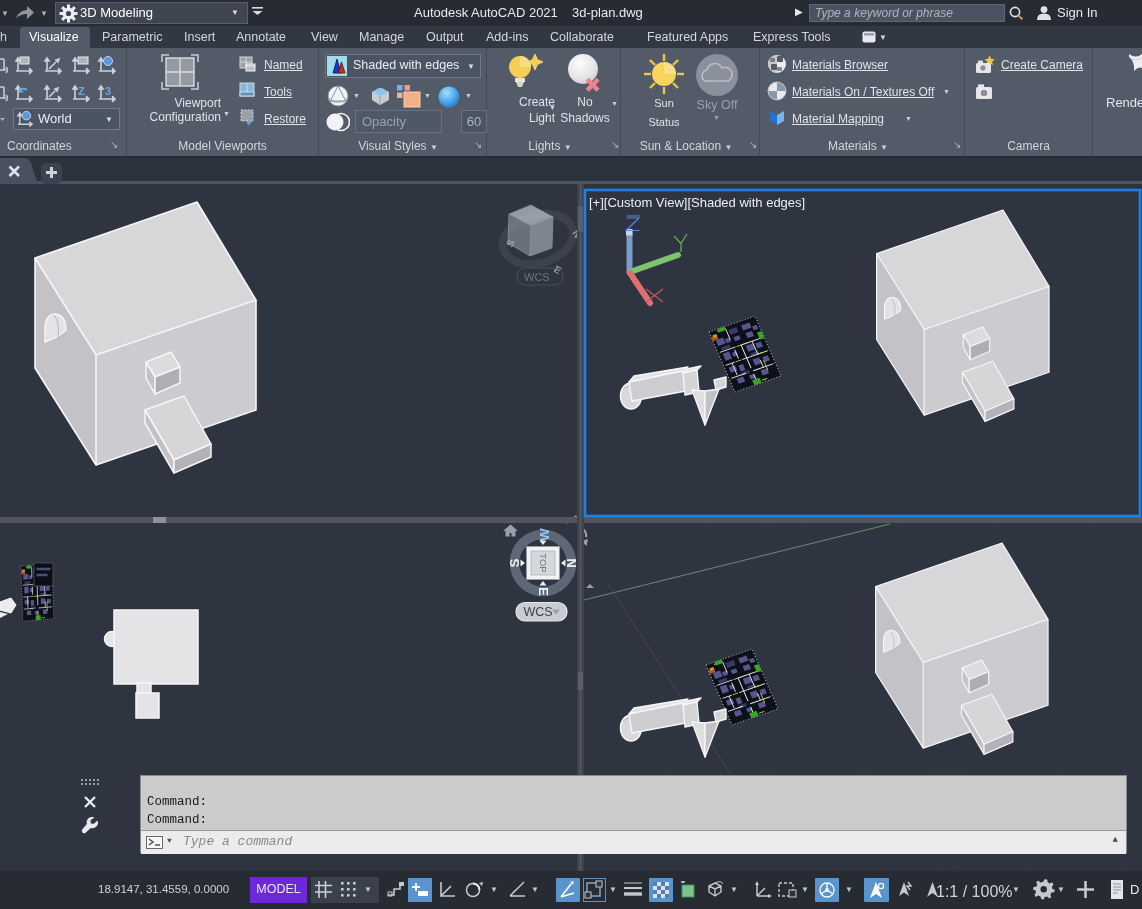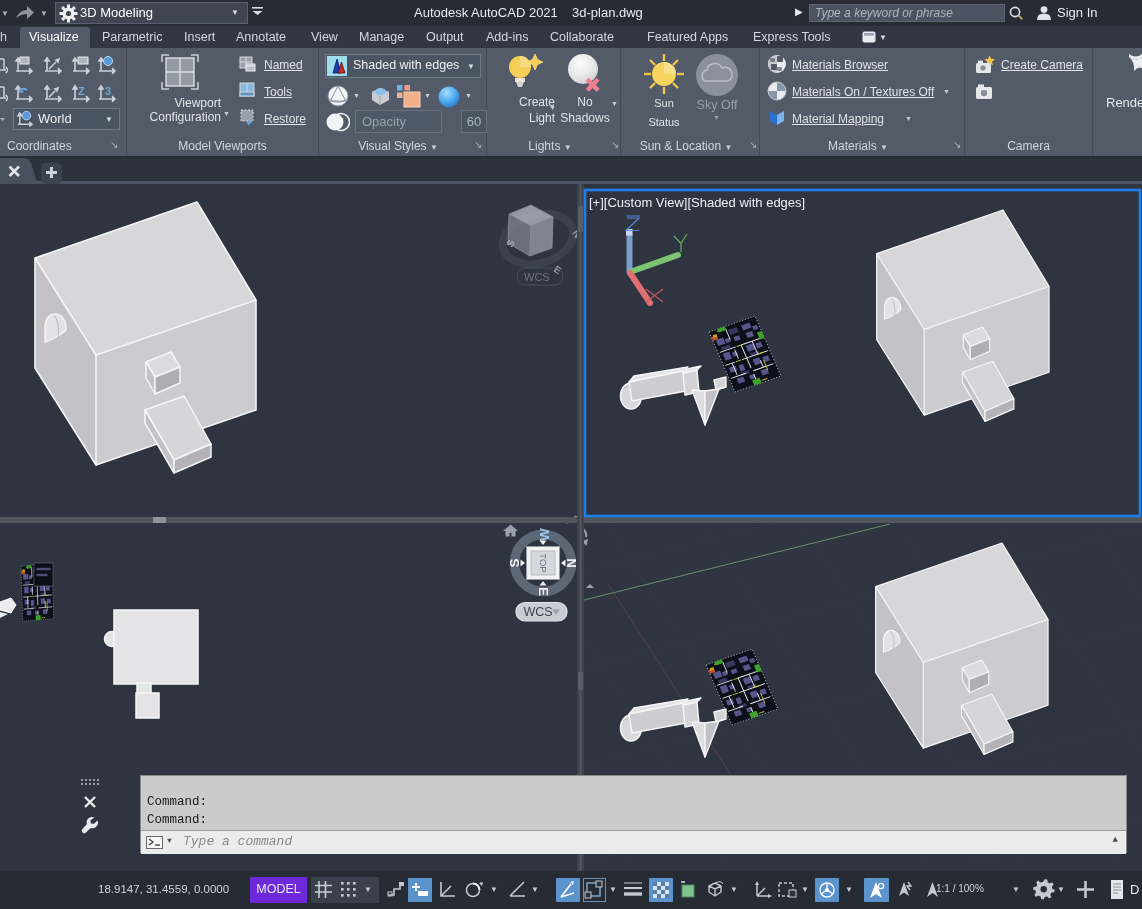--- a/index.html
+++ b/index.html
@@ -749,21 +749,21 @@
           <circle cx="15" cy="6" r="2.6" fill="none" stroke="#fff" stroke-width="1.3"></circle>
         </svg>
       </div>
     <svg class="abs" style="left:894px;top:8px" width="21" height="21" viewBox="0 0 21 21">
         <path d="M10 3 L15 17 L10 13.5 L5 17 Z" fill="#c3c9d1"></path>
         <path d="M14 3 l3 4 -4 0 3 4" fill="none" stroke="#c3c9d1" stroke-width="1.4"></path>
       </svg>
     <svg class="abs" style="left:922px;top:8px" width="21" height="21" viewBox="0 0 21 21">
         <path d="M10.5 3 L16 18 L10.5 14 L5 18 Z" fill="#c3c9d1"></path>
       </svg>
-    <div class="abs" style="left:936px;top:12px;color:#ced3da;font-size:10px">1:1 / 100%</div>
+    <div class="abs" style="left:936px;top:12px;color:#ced3da;font-size:16px">1:1 / 100%</div>
     <div class="abs" style="left:1012px;top:14px;color:#c3c9d1;font-size:8px">▼</div>
     <svg class="abs" style="left:1032px;top:7px" width="23" height="23" viewBox="0 0 23 23">
         <path fill="#c3c9d1" d="M11.5 6.5 12.8 4.2 15.4 4.9 15.6 7.5 17.9 8.6 20.1 7.4 21.6 9.6 19.9 11.6 20.4 14.1 22.8 14.9 22.1 17.5 19.5 17.6 18.3 19.9 19.4 22.2 17.1 23.6 15.2 21.8 12.7 22.2 11.8 24.6 9.1 24.3 8.6 21.8 6.2 20.8 4 22.1 2.4 20 4 18 3.4 15.4 1 14.8 1.6 12.1 4.2 11.9 5.3 9.6 4.1 7.4 6.3 5.8 8.2 7.6 10.7 7.2Z" transform="translate(0,-3.2)"></path>
         <circle cx="11.7" cy="11.3" r="3.2" fill="#262b34"></circle>
       </svg>
     <div class="abs" style="left:1057px;top:14px;color:#c3c9d1;font-size:8px">▼</div>
     <svg class="abs" style="left:1075px;top:8px" width="21" height="21" viewBox="0 0 21 21">
         <path d="M10.5 2 V19 M2 10.5 H19" stroke="#c3c9d1" stroke-width="2.6"></path>
       </svg>
     <svg class="abs" style="left:1110px;top:7px" width="14" height="23" viewBox="0 0 14 23">

